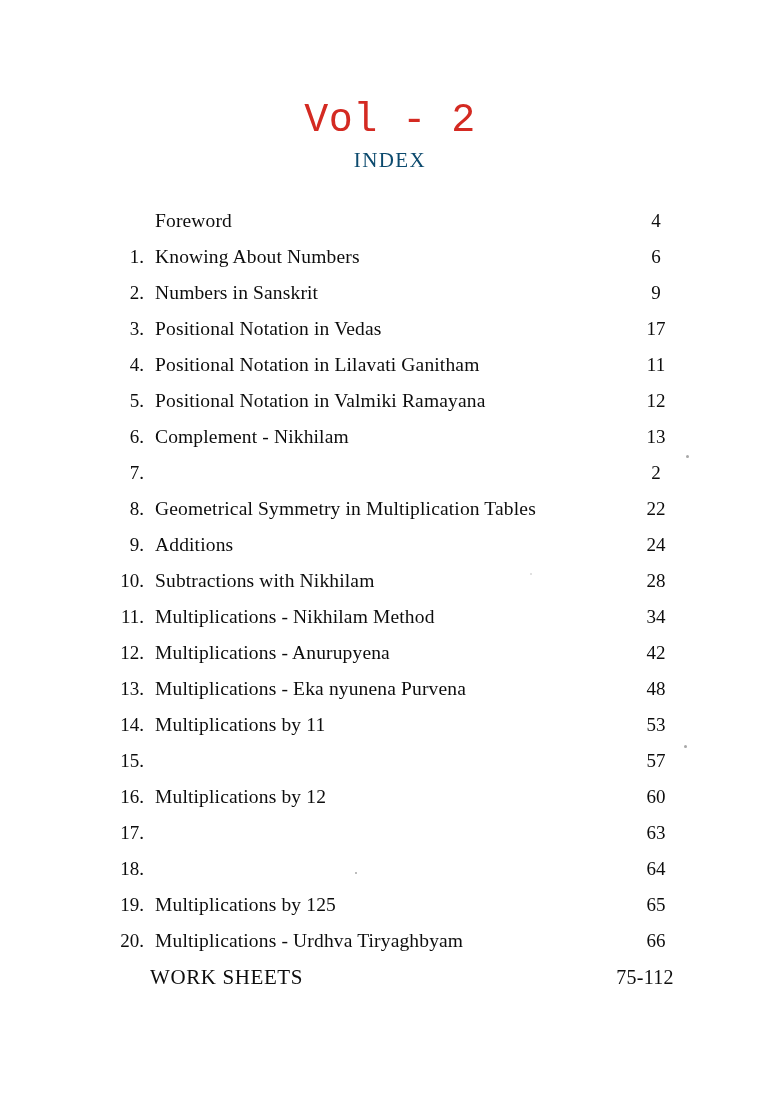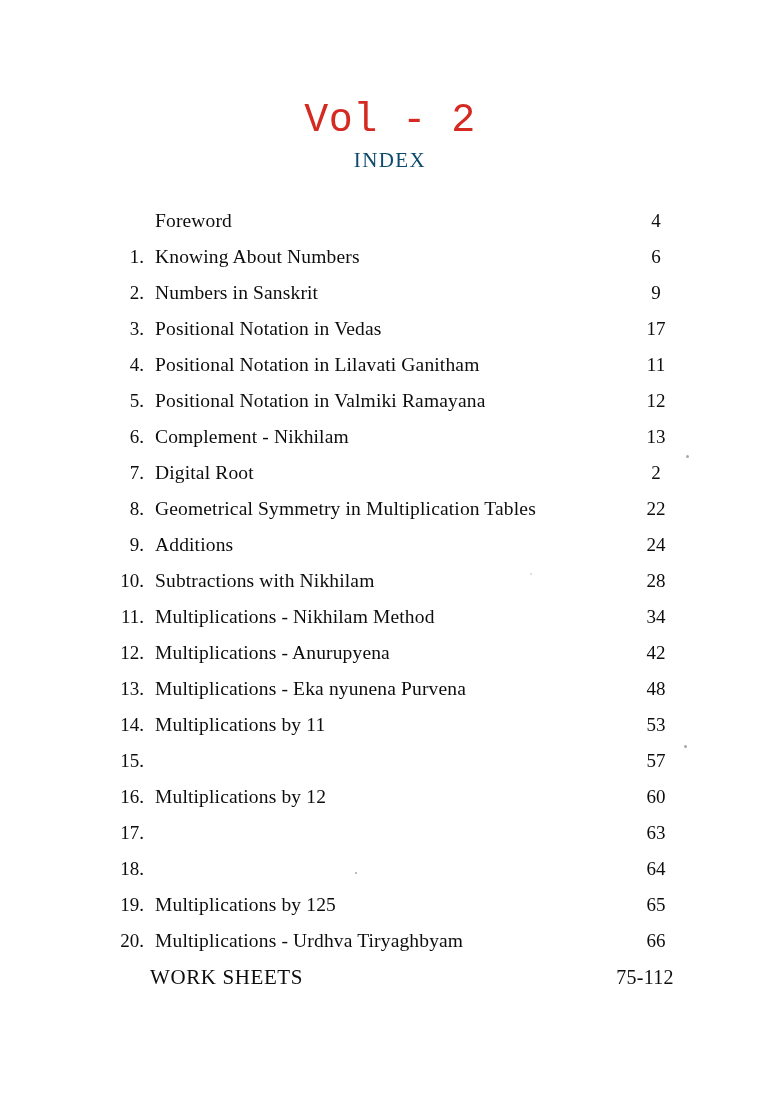--- a/index.html
+++ b/index.html
@@ -148,21 +148,20 @@
         <span class="toc-label">Positional Notation in Valmiki Ramayana</span>
         <span class="toc-page">12</span>
       </div>
       <div class="toc-row">
         <span class="toc-num">6.</span>
         <span class="toc-label">Complement - Nikhilam</span>
         <span class="toc-page">13</span>
       </div>
       <div class="toc-row">
         <span class="toc-num">7.</span>
-        <span class="toc-label">Digital Root</span>
         <span class="toc-page">2</span>
       </div>
       <div class="toc-row">
         <span class="toc-num">8.</span>
         <span class="toc-label">Geometrical Symmetry in Multiplication Tables</span>
         <span class="toc-page">22</span>
       </div>
       <div class="toc-row">
         <span class="toc-num">9.</span>
         <span class="toc-label">Additions</span>

